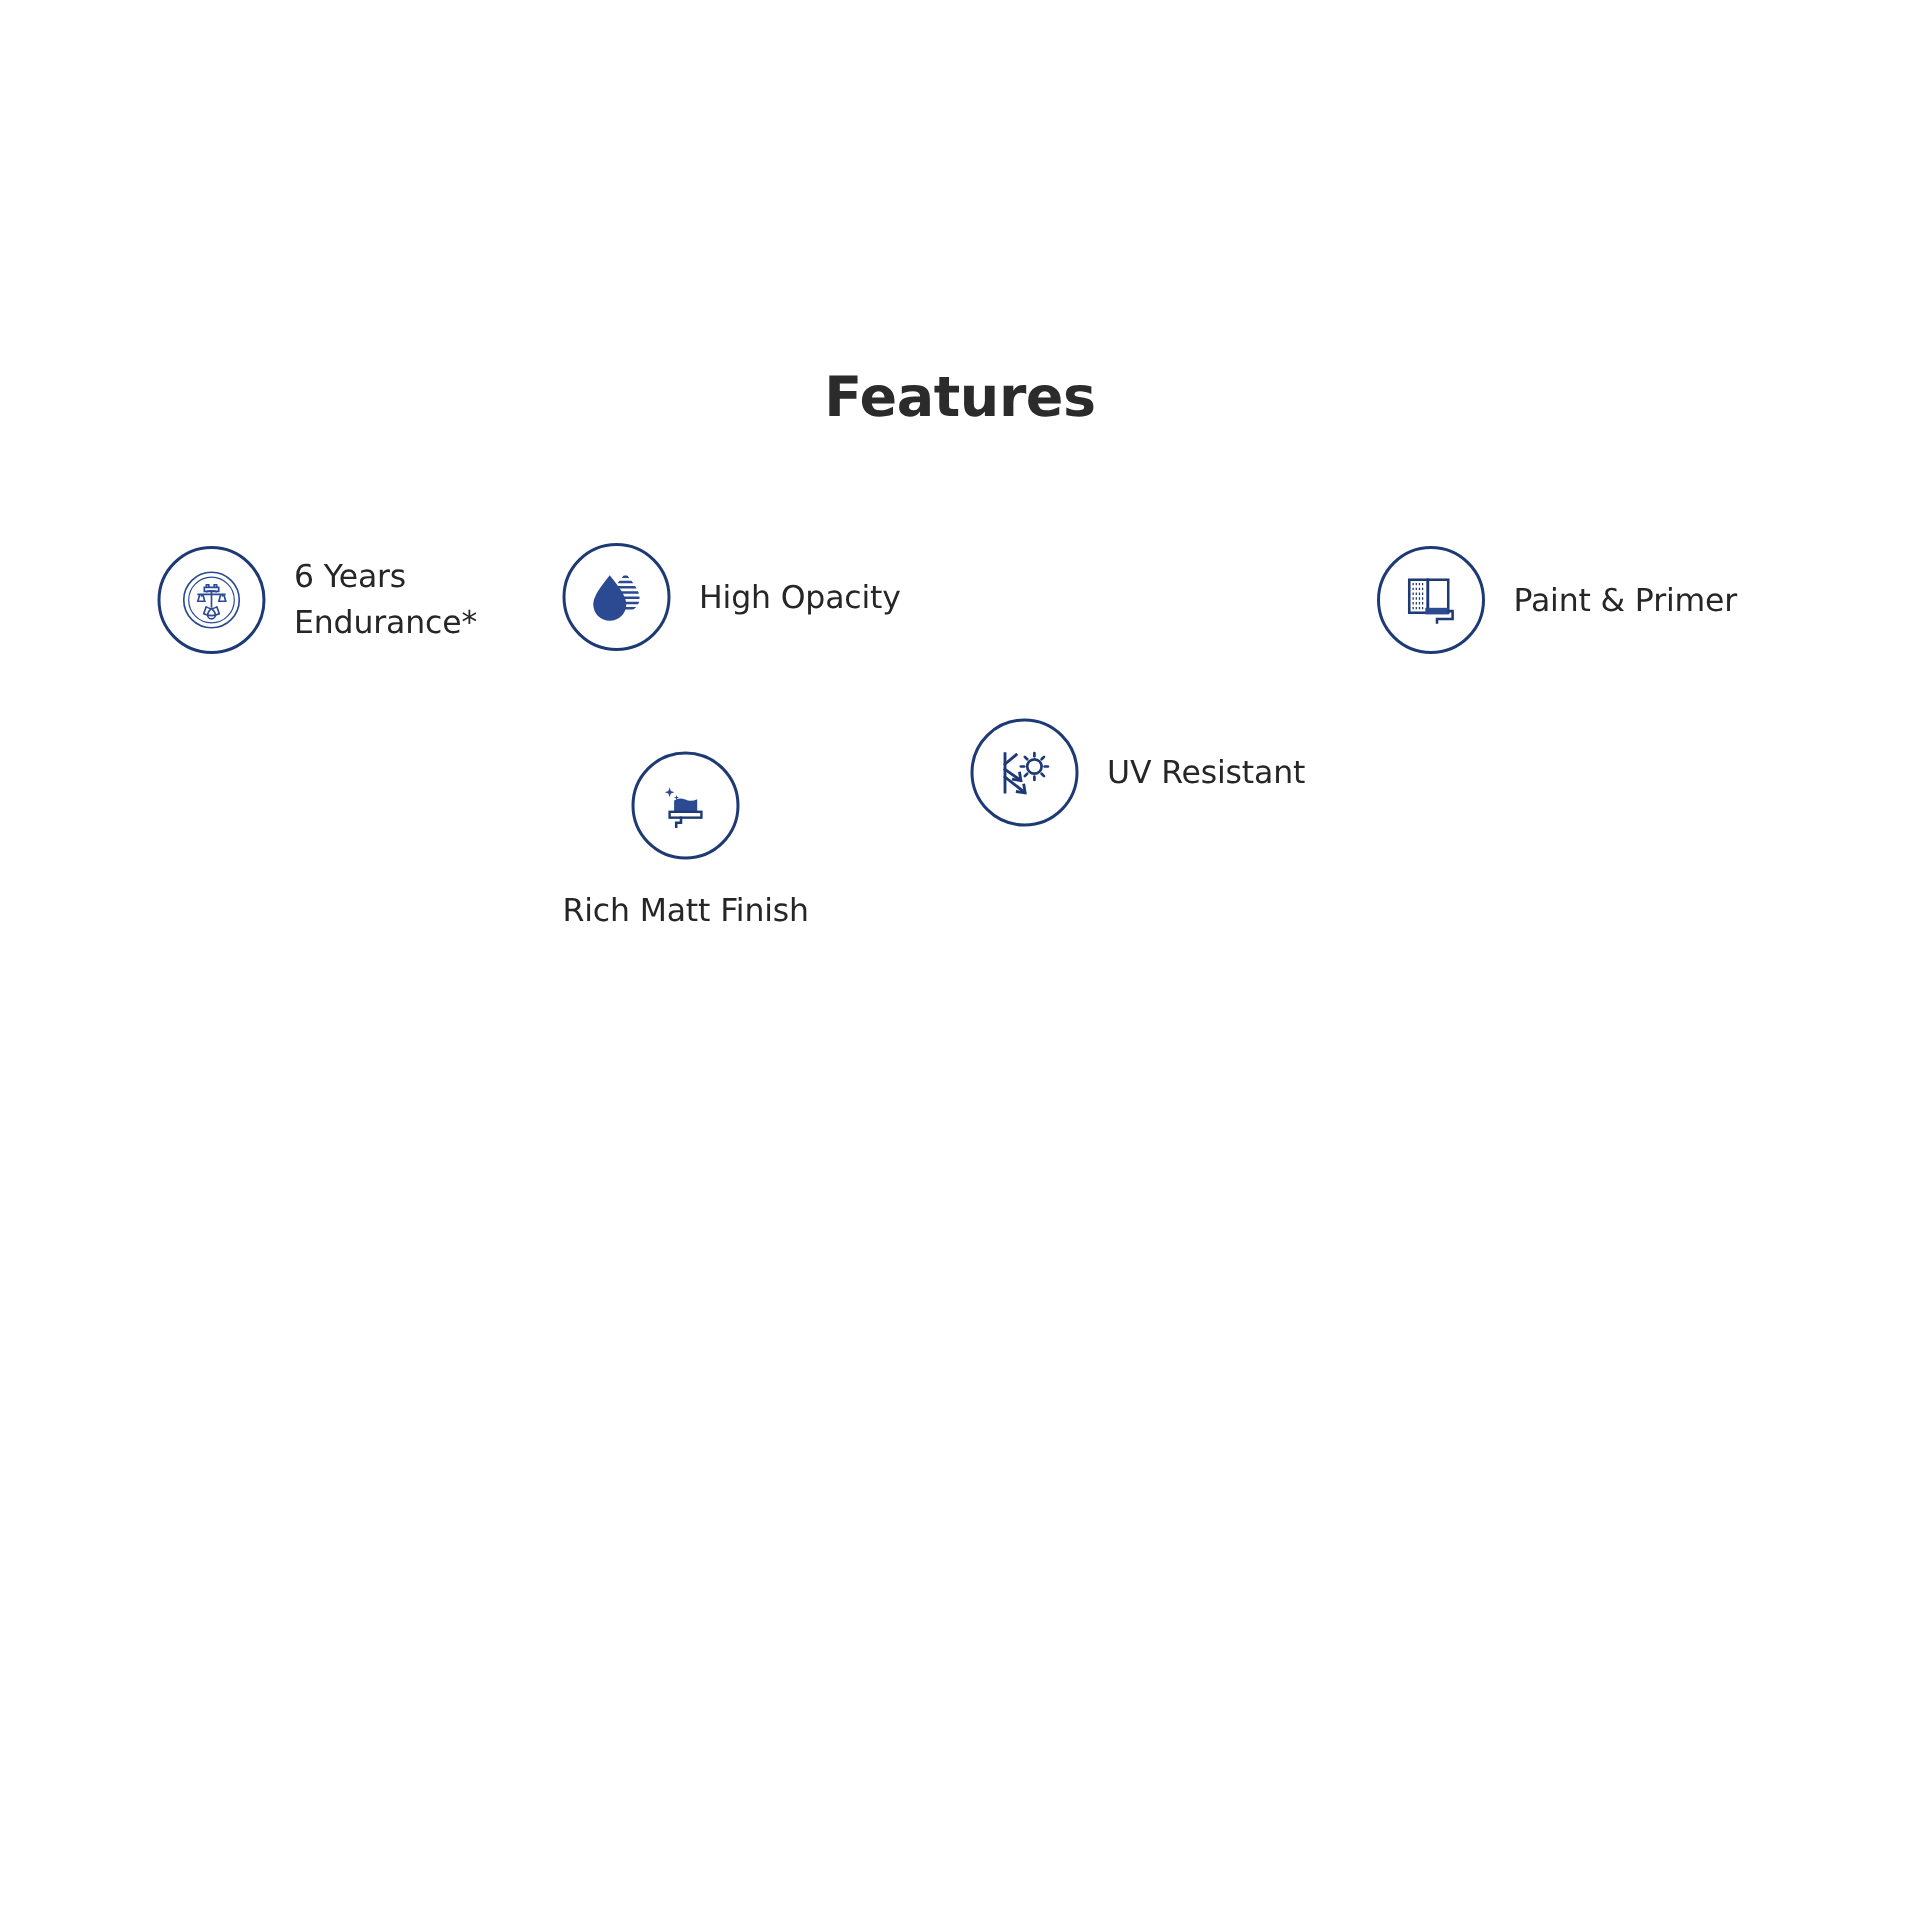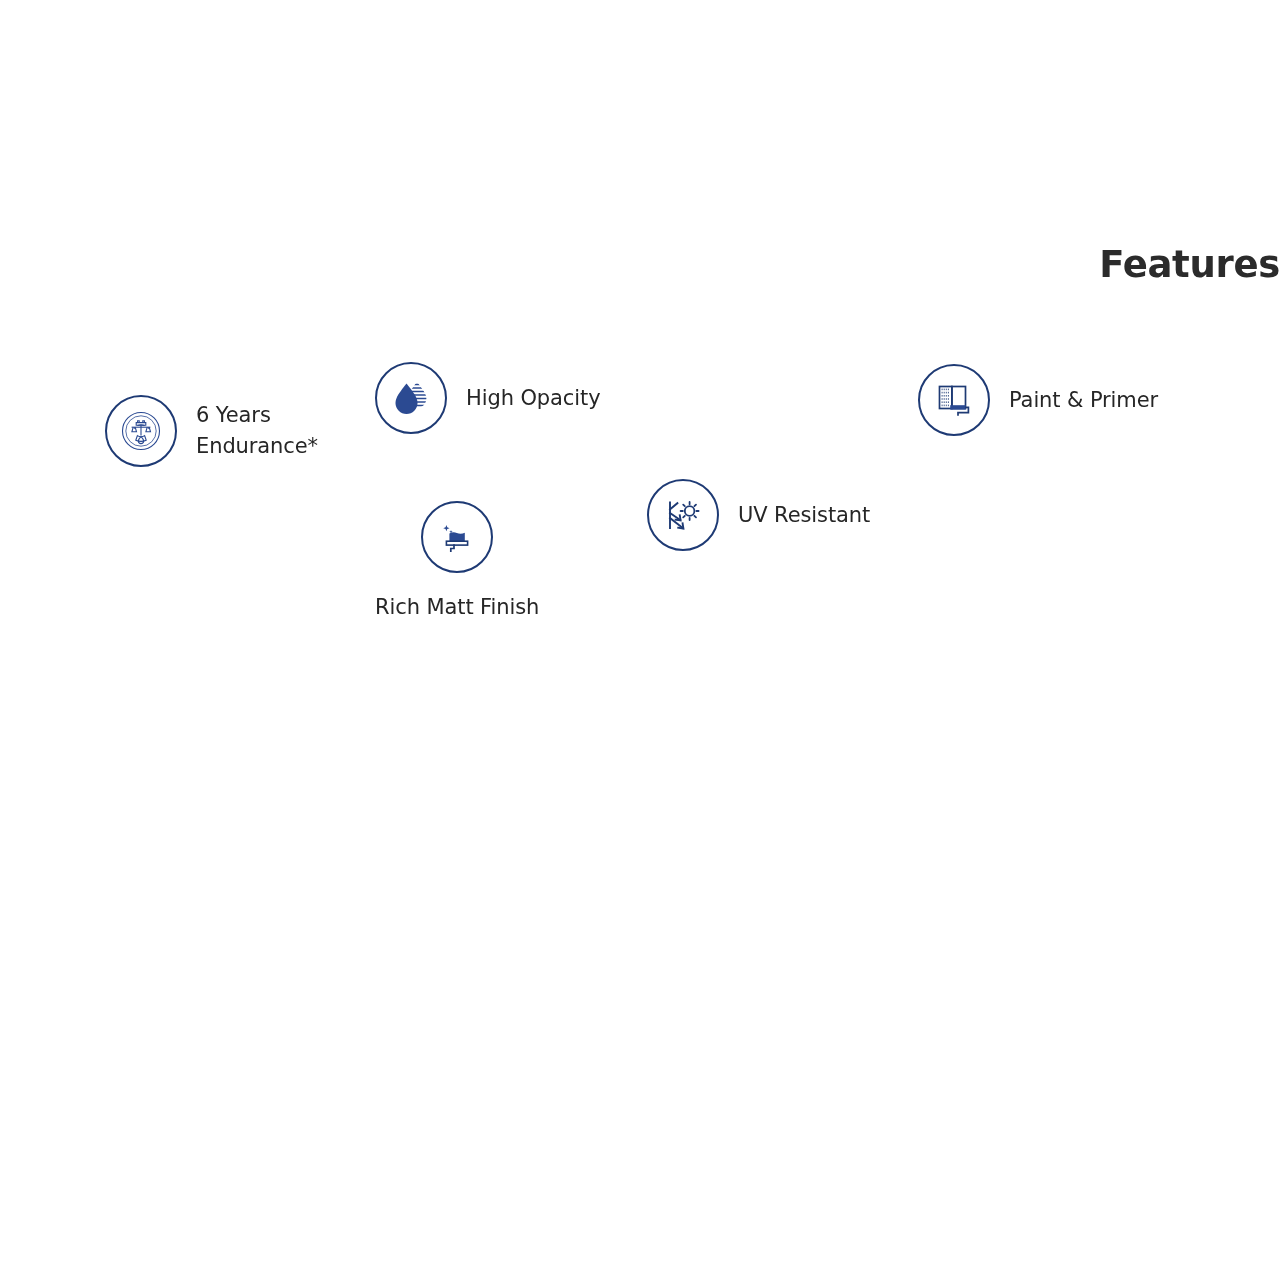--- a/index.html
+++ b/index.html
@@ -20,21 +20,21 @@
     position: absolute;
     inset: 0;
   }
 
   
   .features-title {
     position: absolute;
     left: 0;
     top: 243px;
     width: 1280px;
-    text-align: right;
+    text-align: center;
     font-size: 37px;
     font-weight: 700;
     letter-spacing: -0.3px;
     color: #2b2b2b;
     font-family: "DejaVu Sans", sans-serif;
   }
 
   
   .feature {
     position: absolute;
@@ -60,21 +60,21 @@
   .feature-label {
     font-size: 21px;
     line-height: 31px;
     color: #262626;
     font-family: "DejaVu Sans", sans-serif;
     white-space: pre-line;
     letter-spacing: -0.1px;
   }
 
   
-  .pos-0 { left: 105px;  top: 364px; margin-top: 31px; }
+  .pos-0 { left: 105px;  top: 364px; }
   .pos-1 { left: 375px;  top: 362px; }
   .pos-2 { left: 647px;  top: 364px; }
   .pos-3 { left: 918px;  top: 364px; }
   
   .pos-4 { left: 375px;  top: 501px; flex-direction: column; }
   .pos-5 { left: 647px;  top: 479px; }
 </style>
 </head>
 <body>
 

